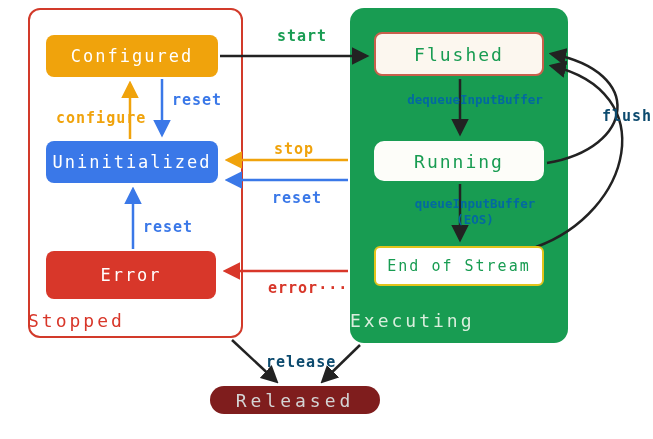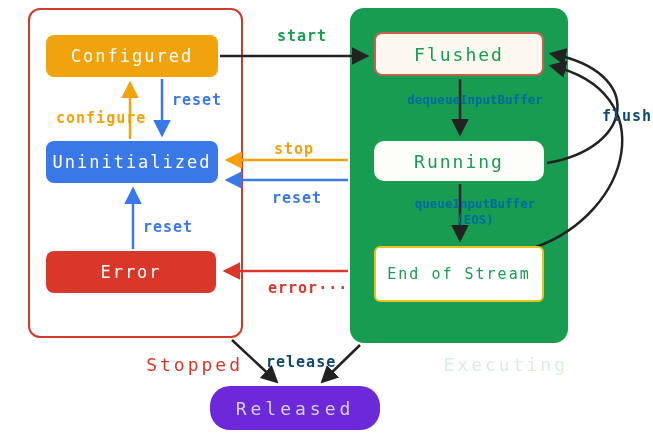--- a/index.html
+++ b/index.html
@@ -19,27 +19,27 @@
     left:350px;top:8px;width:218px;height:335px;
     background:#189C52;border-radius:14px;
   }
   .state{
     position:absolute;display:flex;align-items:center;justify-content:center;
     box-sizing:border-box;border-radius:8px;
     font-size:17px;letter-spacing:2px;white-space:nowrap;
   }
   #state-configured{left:46px;top:35px;width:172px;height:42px;background:#F0A30C;color:#fff;}
   #state-uninitialized{left:46px;top:141px;width:172px;height:42px;background:#3A78E8;color:#fff;}
-  #state-error{left:46px;top:251px;width:170px;height:42px;background:#D8372A;color:#fff;}
+  #state-error{left:46px;top:251px;width:170px;height:48px;background:#D8372A;color:#fff;}
   #state-flushed{left:374px;top:32px;width:170px;height:44px;background:#FCF7EF;border:2px solid #C8604C;color:#189C52;font-size:18px;}
   #state-running{left:374px;top:141px;width:170px;height:40px;background:#FDFDF9;border:2px solid #FDFDF9;color:#189C52;font-size:18px;border-radius:10px;}
-  #state-eos{left:374px;top:246px;width:170px;height:56px;background:#FFFFFF;border:2px solid #E2C41C;color:#189C52;font-size:15px;border-radius:6px;}
-  #state-released{left:210px;top:386px;width:170px;height:44px;background:#6d28d9;color:#D4D4D4;font-size:18px;letter-spacing:4px;border-radius:20px;}
+  #state-eos{left:374px;top:246px;width:170px;height:40px;background:#FFFFFF;border:2px solid #E2C41C;color:#189C52;font-size:15px;border-radius:6px;}
+  #state-released{left:210px;top:386px;width:170px;height:28px;background:#7f1d1d;color:#D4D4D4;font-size:18px;letter-spacing:4px;border-radius:20px;}
   .container-label{
-    position:absolute;text-align:right;font-size:18px;letter-spacing:3px;margin-top:44px;
+    position:absolute;text-align:left;font-size:18px;letter-spacing:3px;
   }
   #stopped-label{left:28px;top:310px;width:215px;color:#D8372A;}
   #executing-label{left:350px;top:310px;width:218px;color:#D9EEDD;}
   .t-label{position:absolute;font-size:15px;letter-spacing:1px;white-space:nowrap;font-weight:bold;}
   .t-green{color:#189C52;}
   .t-blue{color:#3A78E8;}
   .t-orange{color:#F0A30C;}
   .t-red{color:#D8372A;}
   .t-black{color:#0c4a6e;}
   .t-white{color:#0369a1;font-size:12.5px;letter-spacing:0;text-align:center;}

